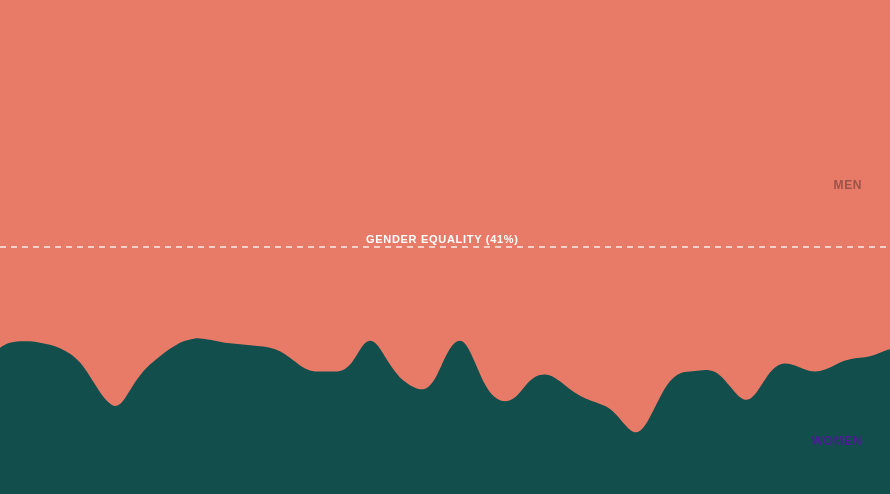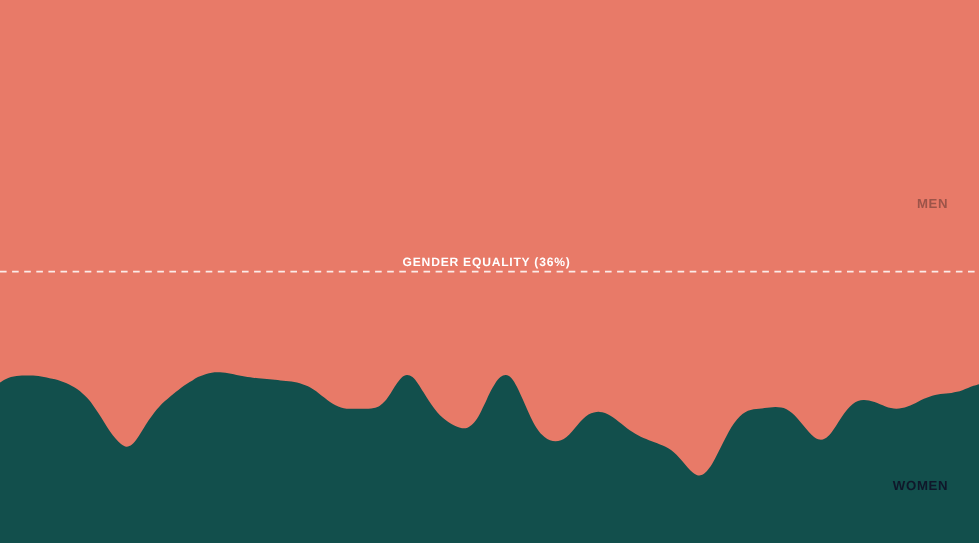--- a/index.html
+++ b/index.html
@@ -62,19 +62,19 @@
 <body>
 
 <div id="chart-root" style="background: rgb(232, 122, 104);">
 
   <svg id="chart-svg" viewBox="0 0 890 494" preserveAspectRatio="none">
     <rect id="men-area" x="0" y="0" width="890" height="494" fill="#e87a68"></rect>
     <path id="women-area" d="M 0.00 347.78 C 0.83 347.28, 3.32 345.64, 4.98 344.81 C 6.65 343.99, 8.29 343.33, 9.97 342.84 C 11.64 342.34, 13.36 342.10, 15.04 341.85 C 16.72 341.60, 18.36 341.44, 20.02 341.35 C 21.69 341.27, 23.35 341.35, 25.01 341.35 C 26.67 341.35, 28.33 341.27, 29.99 341.35 C 31.65 341.44, 33.32 341.60, 34.98 341.85 C 36.64 342.10, 38.28 342.51, 39.96 342.84 C 41.64 343.17, 43.36 343.49, 45.03 343.82 C 46.71 344.15, 48.36 344.40, 50.02 344.81 C 51.68 345.22, 53.34 345.72, 55.00 346.29 C 56.66 346.87, 58.32 347.53, 59.99 348.27 C 61.65 349.01, 63.29 349.83, 64.97 350.74 C 66.65 351.65, 68.37 352.55, 70.04 353.70 C 71.72 354.86, 73.37 356.17, 75.03 357.66 C 76.69 359.14, 78.35 360.70, 80.01 362.60 C 81.67 364.49, 83.33 366.71, 85.00 369.02 C 86.66 371.32, 88.32 373.88, 89.98 376.43 C 91.64 378.98, 93.29 381.70, 94.96 384.33 C 96.64 386.97, 98.36 389.85, 100.04 392.24 C 101.71 394.62, 103.36 396.76, 105.02 398.66 C 106.68 400.55, 108.34 402.36, 110.00 403.60 C 111.67 404.83, 113.33 405.99, 114.99 406.07 C 116.65 406.15, 118.31 405.41, 119.97 404.09 C 121.63 402.77, 123.28 400.47, 124.96 398.16 C 126.63 395.86, 128.35 392.89, 130.03 390.26 C 131.71 387.63, 133.35 384.83, 135.01 382.36 C 136.67 379.89, 138.34 377.58, 140.00 375.44 C 141.66 373.30, 143.32 371.32, 144.98 369.51 C 146.64 367.70, 148.29 366.14, 149.97 364.57 C 151.64 363.01, 153.36 361.53, 155.04 360.13 C 156.71 358.73, 158.36 357.49, 160.02 356.17 C 161.68 354.86, 163.34 353.46, 165.01 352.22 C 166.67 350.99, 168.33 349.83, 169.99 348.76 C 171.65 347.69, 173.31 346.79, 174.97 345.80 C 176.64 344.81, 178.28 343.66, 179.96 342.84 C 181.63 342.01, 183.35 341.44, 185.03 340.86 C 186.71 340.28, 188.35 339.79, 190.02 339.38 C 191.68 338.97, 193.34 338.55, 195.00 338.39 C 196.66 338.23, 198.32 338.31, 199.98 338.39 C 201.64 338.47, 203.29 338.64, 204.97 338.88 C 206.64 339.13, 208.36 339.54, 210.04 339.87 C 211.72 340.20, 213.36 340.53, 215.02 340.86 C 216.69 341.19, 218.35 341.52, 220.01 341.85 C 221.67 342.18, 223.33 342.59, 224.99 342.84 C 226.65 343.08, 228.31 343.17, 229.98 343.33 C 231.64 343.49, 233.28 343.66, 234.96 343.82 C 236.64 343.99, 238.36 344.15, 240.03 344.32 C 241.71 344.48, 243.36 344.65, 245.02 344.81 C 246.68 344.98, 248.34 345.14, 250.00 345.31 C 251.66 345.47, 253.32 345.64, 254.98 345.80 C 256.65 345.96, 258.29 346.13, 259.97 346.29 C 261.65 346.46, 263.37 346.54, 265.04 346.79 C 266.72 347.04, 268.36 347.36, 270.03 347.78 C 271.69 348.19, 273.35 348.68, 275.01 349.26 C 276.67 349.83, 278.33 350.41, 279.99 351.23 C 281.66 352.06, 283.32 353.13, 284.98 354.20 C 286.64 355.27, 288.29 356.42, 289.96 357.66 C 291.64 358.89, 293.36 360.29, 295.03 361.61 C 296.71 362.93, 298.36 364.41, 300.02 365.56 C 301.68 366.71, 303.34 367.70, 305.00 368.52 C 306.66 369.35, 308.33 370.01, 309.99 370.50 C 311.65 370.99, 313.29 371.32, 314.97 371.49 C 316.65 371.65, 318.37 371.49, 320.04 371.49 C 321.72 371.49, 323.37 371.49, 325.03 371.49 C 326.69 371.49, 328.35 371.49, 330.01 371.49 C 331.67 371.49, 333.33 371.57, 335.00 371.49 C 336.66 371.41, 338.32 371.41, 339.98 370.99 C 341.64 370.58, 343.29 370.09, 344.96 369.02 C 346.64 367.95, 348.36 366.47, 350.04 364.57 C 351.71 362.68, 353.36 360.13, 355.02 357.66 C 356.68 355.19, 358.34 352.14, 360.00 349.75 C 361.67 347.36, 363.33 344.81, 364.99 343.33 C 366.65 341.85, 368.31 340.94, 369.97 340.86 C 371.63 340.78, 373.28 341.52, 374.96 342.84 C 376.63 344.15, 378.35 346.46, 380.03 348.76 C 381.71 351.07, 383.35 354.03, 385.01 356.67 C 386.68 359.30, 388.34 362.10, 390.00 364.57 C 391.66 367.04, 393.32 369.35, 394.98 371.49 C 396.64 373.63, 398.29 375.69, 399.97 377.42 C 401.64 379.14, 403.36 380.54, 405.04 381.86 C 406.72 383.18, 408.36 384.33, 410.02 385.32 C 411.68 386.31, 413.35 387.13, 415.01 387.79 C 416.67 388.45, 418.33 389.11, 419.99 389.27 C 421.65 389.44, 423.31 389.44, 424.97 388.78 C 426.64 388.12, 428.28 387.05, 429.96 385.32 C 431.64 383.59, 433.36 381.20, 435.03 378.40 C 436.71 375.60, 438.35 371.98, 440.02 368.52 C 441.68 365.07, 443.34 360.95, 445.00 357.66 C 446.66 354.36, 448.32 351.23, 449.98 348.76 C 451.65 346.29, 453.29 344.15, 454.97 342.84 C 456.64 341.52, 458.36 340.70, 460.04 340.86 C 461.72 341.02, 463.36 342.01, 465.02 343.82 C 466.69 345.64, 468.35 348.60, 470.01 351.73 C 471.67 354.86, 473.33 358.89, 474.99 362.60 C 476.65 366.30, 478.32 370.34, 479.98 373.96 C 481.64 377.58, 483.28 381.29, 484.96 384.33 C 486.64 387.38, 488.36 390.10, 490.03 392.24 C 491.71 394.38, 493.36 395.86, 495.02 397.18 C 496.68 398.49, 498.34 399.48, 500.00 400.14 C 501.66 400.80, 503.32 401.13, 504.99 401.13 C 506.65 401.13, 508.29 400.80, 509.97 400.14 C 511.65 399.48, 513.37 398.49, 515.04 397.18 C 516.72 395.86, 518.37 394.05, 520.03 392.24 C 521.69 390.42, 523.35 388.20, 525.01 386.31 C 526.67 384.41, 528.33 382.44, 529.99 380.87 C 531.66 379.31, 533.32 377.91, 534.98 376.92 C 536.64 375.93, 538.29 375.36, 539.96 374.95 C 541.64 374.53, 543.36 374.37, 545.04 374.45 C 546.71 374.53, 548.36 374.86, 550.02 375.44 C 551.68 376.02, 553.34 376.92, 555.00 377.91 C 556.67 378.90, 558.33 380.13, 559.99 381.37 C 561.65 382.60, 563.31 384.00, 564.97 385.32 C 566.63 386.64, 568.28 388.04, 569.96 389.27 C 571.63 390.51, 573.35 391.66, 575.03 392.73 C 576.71 393.80, 578.35 394.79, 580.01 395.69 C 581.67 396.60, 583.34 397.42, 585.00 398.16 C 586.66 398.90, 588.32 399.48, 589.98 400.14 C 591.64 400.80, 593.29 401.46, 594.97 402.12 C 596.64 402.77, 598.36 403.43, 600.04 404.09 C 601.71 404.75, 603.36 405.24, 605.02 406.07 C 606.68 406.89, 608.34 407.80, 610.01 409.03 C 611.67 410.27, 613.33 411.83, 614.99 413.48 C 616.65 415.12, 618.31 417.02, 619.97 418.91 C 621.64 420.81, 623.28 423.03, 624.96 424.84 C 626.63 426.65, 628.35 428.54, 630.03 429.78 C 631.71 431.01, 633.35 432.09, 635.01 432.25 C 636.68 432.41, 638.34 431.92, 640.00 430.77 C 641.66 429.62, 643.32 427.64, 644.98 425.33 C 646.64 423.03, 648.29 419.98, 649.97 416.94 C 651.64 413.89, 653.36 410.35, 655.04 407.06 C 656.72 403.76, 658.36 400.30, 660.02 397.18 C 661.69 394.05, 663.35 390.92, 665.01 388.28 C 666.67 385.65, 668.33 383.34, 669.99 381.37 C 671.65 379.39, 673.31 377.75, 674.98 376.43 C 676.64 375.11, 678.28 374.20, 679.96 373.46 C 681.64 372.72, 683.36 372.31, 685.03 371.98 C 686.71 371.65, 688.36 371.65, 690.02 371.49 C 691.68 371.32, 693.34 371.16, 695.00 370.99 C 696.66 370.83, 698.32 370.66, 699.99 370.50 C 701.65 370.34, 703.29 370.01, 704.97 370.01 C 706.65 370.01, 708.37 370.17, 710.04 370.50 C 711.72 370.83, 713.36 371.16, 715.03 371.98 C 716.69 372.81, 718.35 374.04, 720.01 375.44 C 721.67 376.84, 723.33 378.57, 724.99 380.38 C 726.66 382.19, 728.32 384.33, 729.98 386.31 C 731.64 388.28, 733.29 390.42, 734.96 392.24 C 736.64 394.05, 738.36 395.94, 740.03 397.18 C 741.71 398.41, 743.36 399.40, 745.02 399.65 C 746.68 399.89, 748.34 399.56, 750.00 398.66 C 751.66 397.75, 753.33 396.11, 754.99 394.21 C 756.65 392.32, 758.29 389.77, 759.97 387.30 C 761.65 384.83, 763.37 381.86, 765.04 379.39 C 766.72 376.92, 768.37 374.45, 770.03 372.48 C 771.69 370.50, 773.35 368.85, 775.01 367.54 C 776.67 366.22, 778.33 365.23, 780.00 364.57 C 781.66 363.91, 783.32 363.67, 784.98 363.58 C 786.64 363.50, 788.29 363.75, 789.96 364.08 C 791.64 364.41, 793.36 364.98, 795.04 365.56 C 796.71 366.14, 798.36 366.88, 800.02 367.54 C 801.68 368.19, 803.34 368.94, 805.01 369.51 C 806.67 370.09, 808.33 370.66, 809.99 370.99 C 811.65 371.32, 813.31 371.49, 814.97 371.49 C 816.63 371.49, 818.28 371.32, 819.96 370.99 C 821.63 370.66, 823.35 370.09, 825.03 369.51 C 826.71 368.94, 828.35 368.28, 830.01 367.54 C 831.68 366.80, 833.34 365.89, 835.00 365.07 C 836.66 364.24, 838.32 363.34, 839.98 362.60 C 841.64 361.86, 843.29 361.20, 844.97 360.62 C 846.64 360.04, 848.36 359.55, 850.04 359.14 C 851.72 358.73, 853.36 358.40, 855.02 358.15 C 856.68 357.90, 858.35 357.82, 860.01 357.66 C 861.67 357.49, 863.33 357.41, 864.99 357.16 C 866.65 356.92, 868.31 356.59, 869.98 356.17 C 871.64 355.76, 873.28 355.27, 874.96 354.69 C 876.64 354.12, 878.36 353.37, 880.03 352.72 C 881.71 352.06, 883.35 351.32, 885.02 350.74 C 886.68 350.16, 889.17 349.51, 890.00 349.26 L 890 494 L 0 494 Z" fill="#124f4c"></path>
     <line id="equality-line" x1="0" x2="890" y1="247" y2="247" stroke="#ffffff" stroke-width="1.6" stroke-dasharray="6 5" opacity="0.85"></line>
   </svg>
 
-  <div id="equality-label" style="top: 233px;">GENDER EQUALITY (36%)</div>
+  <div id="equality-label" style="top: 233px;">GENDER EQUALITY (41%)</div>
 
   <div class="series-label" id="label-men" style="color: rgb(156, 84, 73);">MEN</div>
 
-  <div class="series-label" id="label-women" style="color: #0f172a;">WOMEN</div>
+  <div class="series-label" id="label-women" style="color: #4c1d95;">WOMEN</div>
 
 </div>
 
 </body></html>

